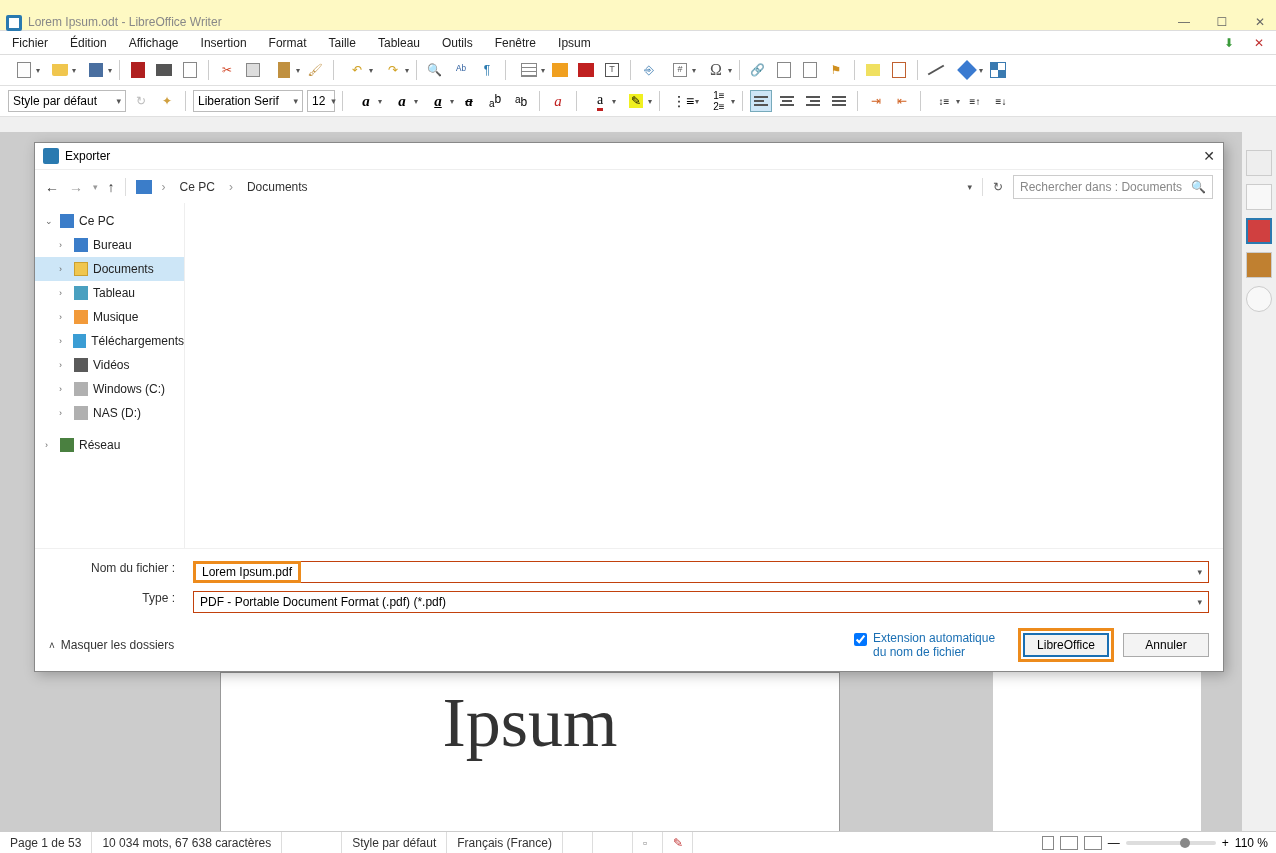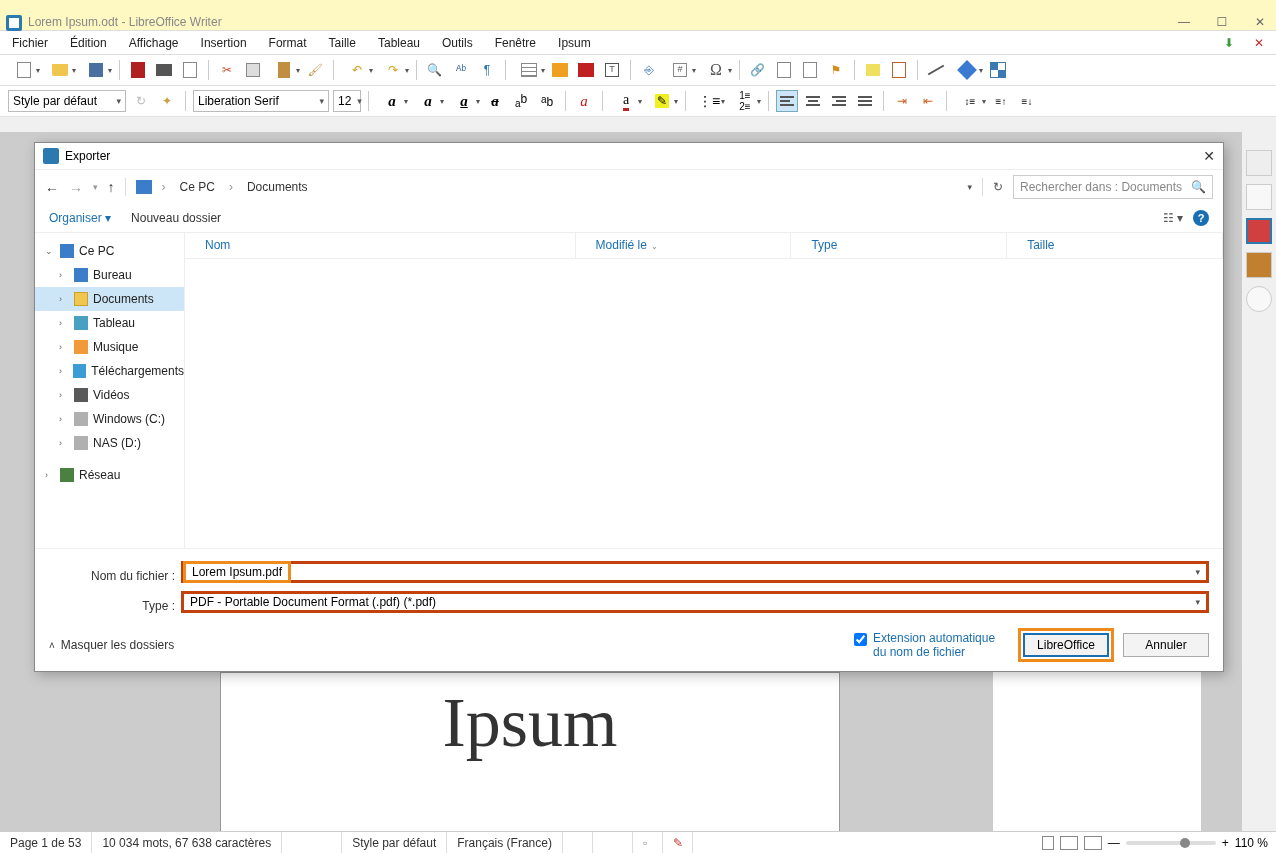--- a/index.html
+++ b/index.html
@@ -86,23 +86,23 @@
 .dlg-list { flex: 1; position: relative; }
 .dlg-list .cols { display: flex; height: 26px; border-bottom: 1px solid #eee; }
 .dlg-list .cols .col { padding: 5px 20px; color: #1a6fb3; border-right: 1px solid #eee; }
 .dlg-list .cols .col:first-child { flex: 2; }
 .dlg-list .cols .col:nth-child(2) { flex: 1; }
 .dlg-list .cols .col:nth-child(3) { flex: 1; }
 .dlg-list .cols .col:nth-child(4) { flex: 1; }
 .dlg-list .modarrow { font-size: 8px; color: #888; margin-left: 4px; }
 
 .dlg-bottom { padding: 12px 14px 6px 40px; display: flex; flex-direction: column; gap: 8px; border-top: 1px solid #f0f0f0; }
-.dlg-row { display: flex; align-items: flex-end; gap: 6px; }
+.dlg-row { display: flex; align-items: flex-start; gap: 18px; }
 .dlg-row label { width: 100px; text-align: right; color: #333; }
-.dlg-row .field { flex: 1; height: 22px; border: 3px solid #c2410c; background: #fff; display: flex; align-items: center; padding: 0 6px; position: relative; }
+.dlg-row .field { flex: 1; height: 22px; border: 1px solid #c2410c; background: #fff; display: flex; align-items: center; padding: 0 6px; position: relative; }
 .dlg-row .field .drop { margin-left: auto; font-size: 9px; color: #555; }
 .highlight-orange { outline: 3px solid #ed8b1c; outline-offset: -2px; }
 
 .dlg-footer { height: 52px; display: flex; align-items: center; padding: 0 14px; }
 .dlg-footer .hide { display: flex; align-items: center; gap: 6px; color: #333; }
 .dlg-footer .hide .chev { font-size: 10px; }
 .dlg-footer .autoxt { margin-left: auto; display: flex; align-items: flex-start; gap: 6px; color: #1a6fb3; margin-right: 16px; }
 .dlg-footer .autoxt input { margin-top: 2px; }
 .dlg-footer .autoxt .lbl { width: 130px; }
 .dlg-footer .btn { width: 86px; height: 24px; border: 1px solid #aaa; background: #f3f3f3; display: flex; align-items: center; justify-content: center; }
@@ -284,21 +284,21 @@
 </div>
 
 <div class="toolbar">
   <div class="combo" style="width:118px">
       <span>Style par défaut</span>
       <span class="drop">▾</span>
     </div>
   <div class="tool" style="color:#bbb">↻</div>
   <div class="tool" style="color:#d0a040">✦</div>
   <div class="sep"></div>
-  <div class="combo" style="width:136px">
+  <div class="combo" style="width:110px">
       <span>Liberation Serif</span>
       <span class="drop">▾</span>
     </div>
   <div class="combo" style="width:28px">
       <span>12</span>
       <span class="drop">▾</span>
     </div>
   <div class="sep"></div>
   <div class="tool withdrop">
       <span class="ic-bold">a</span>
@@ -428,28 +428,20 @@
     <span class="crumb">Documents</span>
     <span style="flex:1"></span>
     <span class="navbtn" style="font-size:9px;color:#555">▾</span>
     <span class="sep2"></span>
     <span class="refresh">↻</span>
     <div class="searchbox">
       <span>Rechercher dans : Documents</span>
       <span style="margin-left:auto">🔍</span>
     </div>
   </div>
-  <div class="dlg-toolbar">
-    <span class="org"><span>Organiser</span> ▾</span>
-    <span class="newf">Nouveau dossier</span>
-    <div class="right">
-      <span style="color:#555">☷ ▾</span>
-      <span class="help">?</span>
-    </div>
-  </div>
   <div class="dlg-body">
     <div class="dlg-tree">
       <div class="node">
           <span class="exp">⌄</span>
           <span class="ficon pc"></span>
           <span>Ce PC</span>
         </div>
       <div class="node indent">
           <span class="exp">›</span>
           <span class="ficon desktop"></span>
@@ -488,28 +480,20 @@
       <div class="node indent">
           <span class="exp">›</span>
           <span class="ficon disk"></span>
           <span>NAS (D:)</span>
         </div>
       <div class="node" style="margin-top:8px">
           <span class="exp">›</span>
           <span class="ficon net"></span>
           <span>Réseau</span>
         </div>
-    </div>
-    <div class="dlg-list">
-      <div class="cols">
-        <div class="col">Nom</div>
-        <div class="col"><span>Modifié le</span><span class="modarrow">⌄</span></div>
-        <div class="col">Type</div>
-        <div class="col">Taille</div>
-      </div>
     </div>
   </div>
   <div class="dlg-bottom">
     <div class="dlg-row">
       <label>Nom du fichier :</label>
       <div class="field">
         <span class="highlight-orange" style="padding:3px 8px;margin:-3px -6px">Lorem Ipsum.pdf</span>
         <span class="drop">▾</span>
       </div>
     </div>

